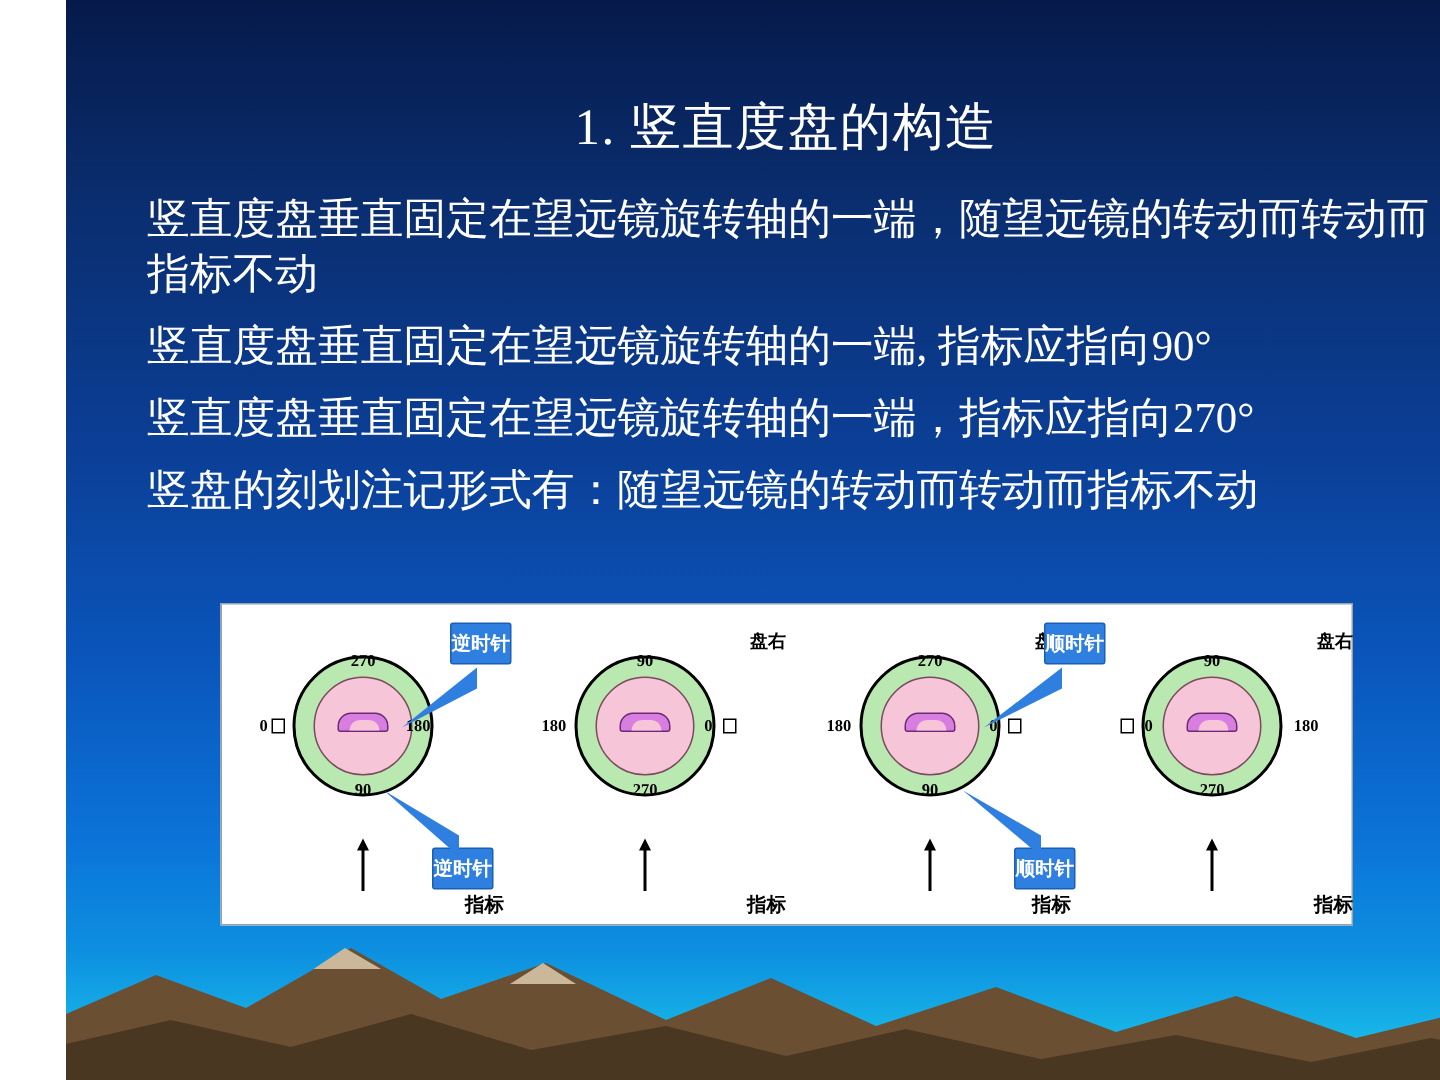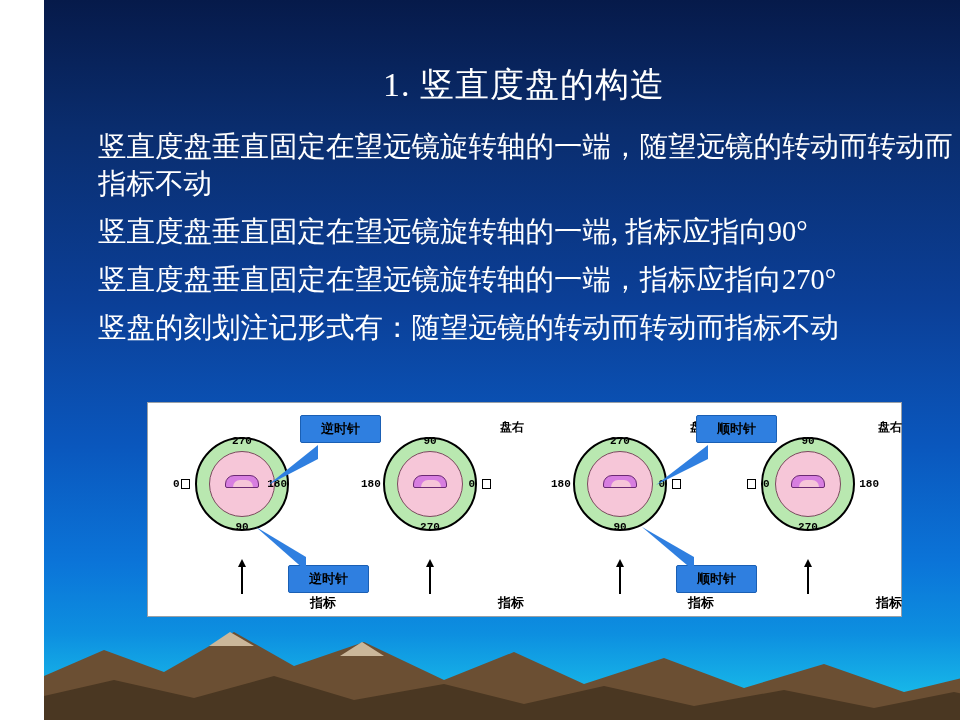--- a/index.html
+++ b/index.html
@@ -132,21 +132,21 @@
     content: "";
     position: absolute;
     left: 7px; top: 4px;
     width: 20px; height: 7px;
     background: #f6c6d8;
     border-radius: 7px 7px 0 0;
   }
   .num {
     position: absolute;
     font-size: 11px;
-    font-family: Liberation Mono, monospace;
+    font-family: Liberation Serif, serif;
     color: #000;
     font-weight: bold;
   }
   .num.top { top: -2px; left: 50%; transform: translateX(-50%); }
   .num.bottom { bottom: -2px; left: 50%; transform: translateX(-50%); }
   .num.left { left: 2px; top: 50%; transform: translateY(-50%); }
   .num.right { right: 2px; top: 50%; transform: translateY(-50%); }
   .num.outleft { left: -22px; top: 50%; transform: translateY(-50%); }
   .num.outright { right: -24px; top: 50%; transform: translateY(-50%); }
 
@@ -177,25 +177,25 @@
     top: -7px; left: -3px;
     border-left: 4px solid transparent;
     border-right: 4px solid transparent;
     border-bottom: 8px solid #000;
   }
 
   .callout {
     position: absolute;
     background: #2f7fe0;
     border: 1px solid #1a5fb4;
-    color: #000000;
+    color: #ffffff;
     font-size: 13px;
     font-weight: bold;
     font-family: "Liberation Sans", sans-serif;
-    padding: 4px 20px;
+    padding: 4px 0;
     border-radius: 2px;
     white-space: nowrap;
   }
 </style>
 </head>
 <body>
 
 <div class="slide">
 
   <svg class="mountains" viewBox="0 0 960 140" preserveAspectRatio="none">

